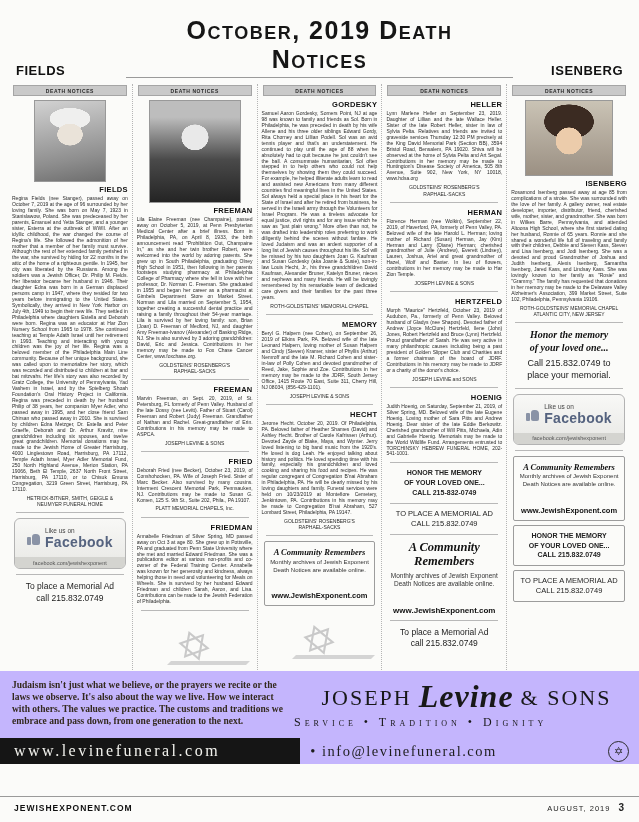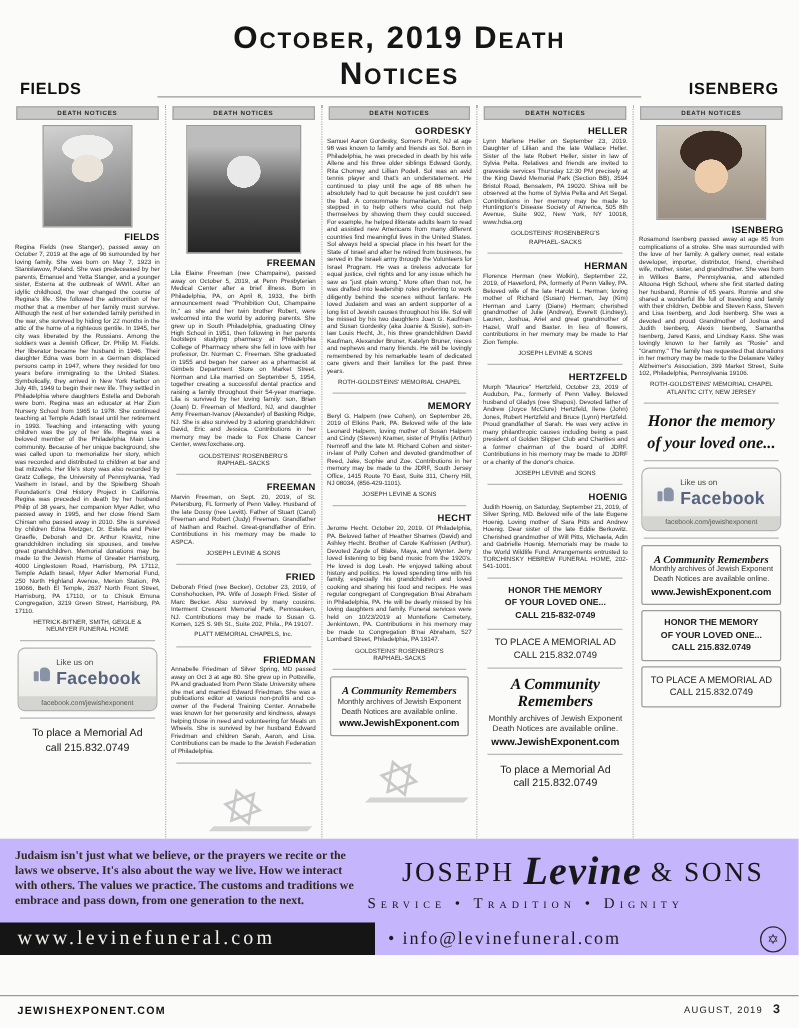--- a/index.html
+++ b/index.html
@@ -49,27 +49,27 @@
   .fb-url { background:#d4d4d0; font-size:5.5px; color:#555; padding:2.5px 0; }
 
   .memo { text-align:center; font-size:8.5px; line-height:1.35; color:#222; white-space:pre-line; margin:6px 0; }
   .honor { text-align:center; font-size:7px; font-weight:bold; line-height:1.4; white-space:pre-line; margin:5px 0; color:#222; }
   .toplace { text-align:center; font-size:7.5px; line-height:1.35; white-space:pre-line; margin:5px 0; color:#222; }
   .boxed { border:1px solid #9c9c9c; border-radius:2px; padding:5px 3px; margin:4px 2px; }
 
   .community { text-align:center; margin:4px 2px; }
   .community .comm-title { font-family:"Liberation Serif",serif; font-style:italic; font-weight:bold; font-size:8.5px; white-space:pre-line; color:#111; }
   .community .comm-body { font-size:6px; line-height:1.3; margin-top:1.5px; color:#333; }
-  .community .comm-url { font-size:7.5px; font-weight:bold; margin-top:0; color:#111; }
+  .community .comm-url { font-size:7.5px; font-weight:bold; margin-top:17px; color:#111; }
   .community.large .comm-title { font-size:12.5px; line-height:1.15; }
   .community.large .comm-body { font-size:6.5px; margin-top:3px; }
   .community.large .comm-url { font-size:8px; }
 
   .honor-it { text-align:center; margin:6px 0; }
-  .honor-it .hi-title { font-family:"Liberation Serif",serif; font-style:italic; font-weight:bold; font-size:13px; line-height:1.25; white-space:pre-line; color:#111; }
+  .honor-it .hi-title { font-family:"Liberation Serif",serif; font-style:italic; font-weight:bold; font-size:10px; line-height:1.25; white-space:pre-line; color:#111; }
   .honor-it .hi-body { font-size:9px; line-height:1.3; margin-top:4px; white-space:pre-line; color:#222; }
 
   .star-wrap { text-align:center; padding:10px 0 0; }
   .star-glyph { display:inline-block; font-size:42px; line-height:1; color:#c9c9c9; transform:rotate(-20deg); }
   .star-wrap::after { content:""; display:block; height:4px; width:68%; background:#d4d4d4; transform:skewX(-45deg) translateX(14px); margin:-7px auto 0; }
 
   
   .banner { position:absolute; left:0; top:671px; width:639px; height:93px; background:#c4b5fd; overflow:hidden; }
   .banner-left { position:absolute; left:0; top:0; width:46%; padding:8px 6px 0 12px; font-family:"Liberation Serif",serif; font-weight:bold; font-size:9.5px; line-height:1.28; color:#33291d; }
   .banner-right { position:absolute; right:0; top:0; width:54%; text-align:left; padding-top:5px; color:#181818; }
@@ -235,20 +235,22 @@
         <div class="obit">
           <div class="obit-name">ISENBERG</div>
           <div class="obit-body">Rosamond Isenberg passed away at age 85 from complications of a stroke. She was surrounded with the love of her family. A gallery owner, real estate developer, importer, distributor, friend, cherished wife, mother, sister, and grandmother. She was born in Wilkes Barre, Pennsylvania, and attended Altoona High School, where she first started dating her husband, Ronnie of 65 years. Ronnie and she shared a wonderful life full of traveling and family with their children, Debbie and Steven Kass, Steven and Lisa Isenberg, and Jodi Isenberg. She was a devoted and proud Grandmother of Joshua and Judith Isenberg, Alexis Isenberg, Samantha Isenberg, Jared Kass, and Lindsay Kass. She was lovingly known to her family as "Rosie" and "Grammy." The family has requested that donations in her memory may be made to the Delaware Valley Alzheimer's Association, 399 Market Street, Suite 102, Philadelphia, Pennsylvania 19106.</div>
           <div class="obit-sig">ROTH-GOLDSTEINS' MEMORIAL CHAPEL
 ATLANTIC CITY, NEW JERSEY</div>
         </div>
         <div class="rule"></div>
         <div class="honor-it">
           <div class="hi-title">Honor the memory
 of your loved one...</div>
+          <div class="hi-body">Call 215.832.0749 to
+place your memorial.</div>
         </div>
         <div class="rule"></div>
         <div class="fb-box">
           <div class="fb-row">
             <span class="thumb"></span>
             <div class="fb-text">
               <div class="fb-like">Like us on</div>
               <div class="fb-brand">Facebook</div>
             </div>
           </div>

